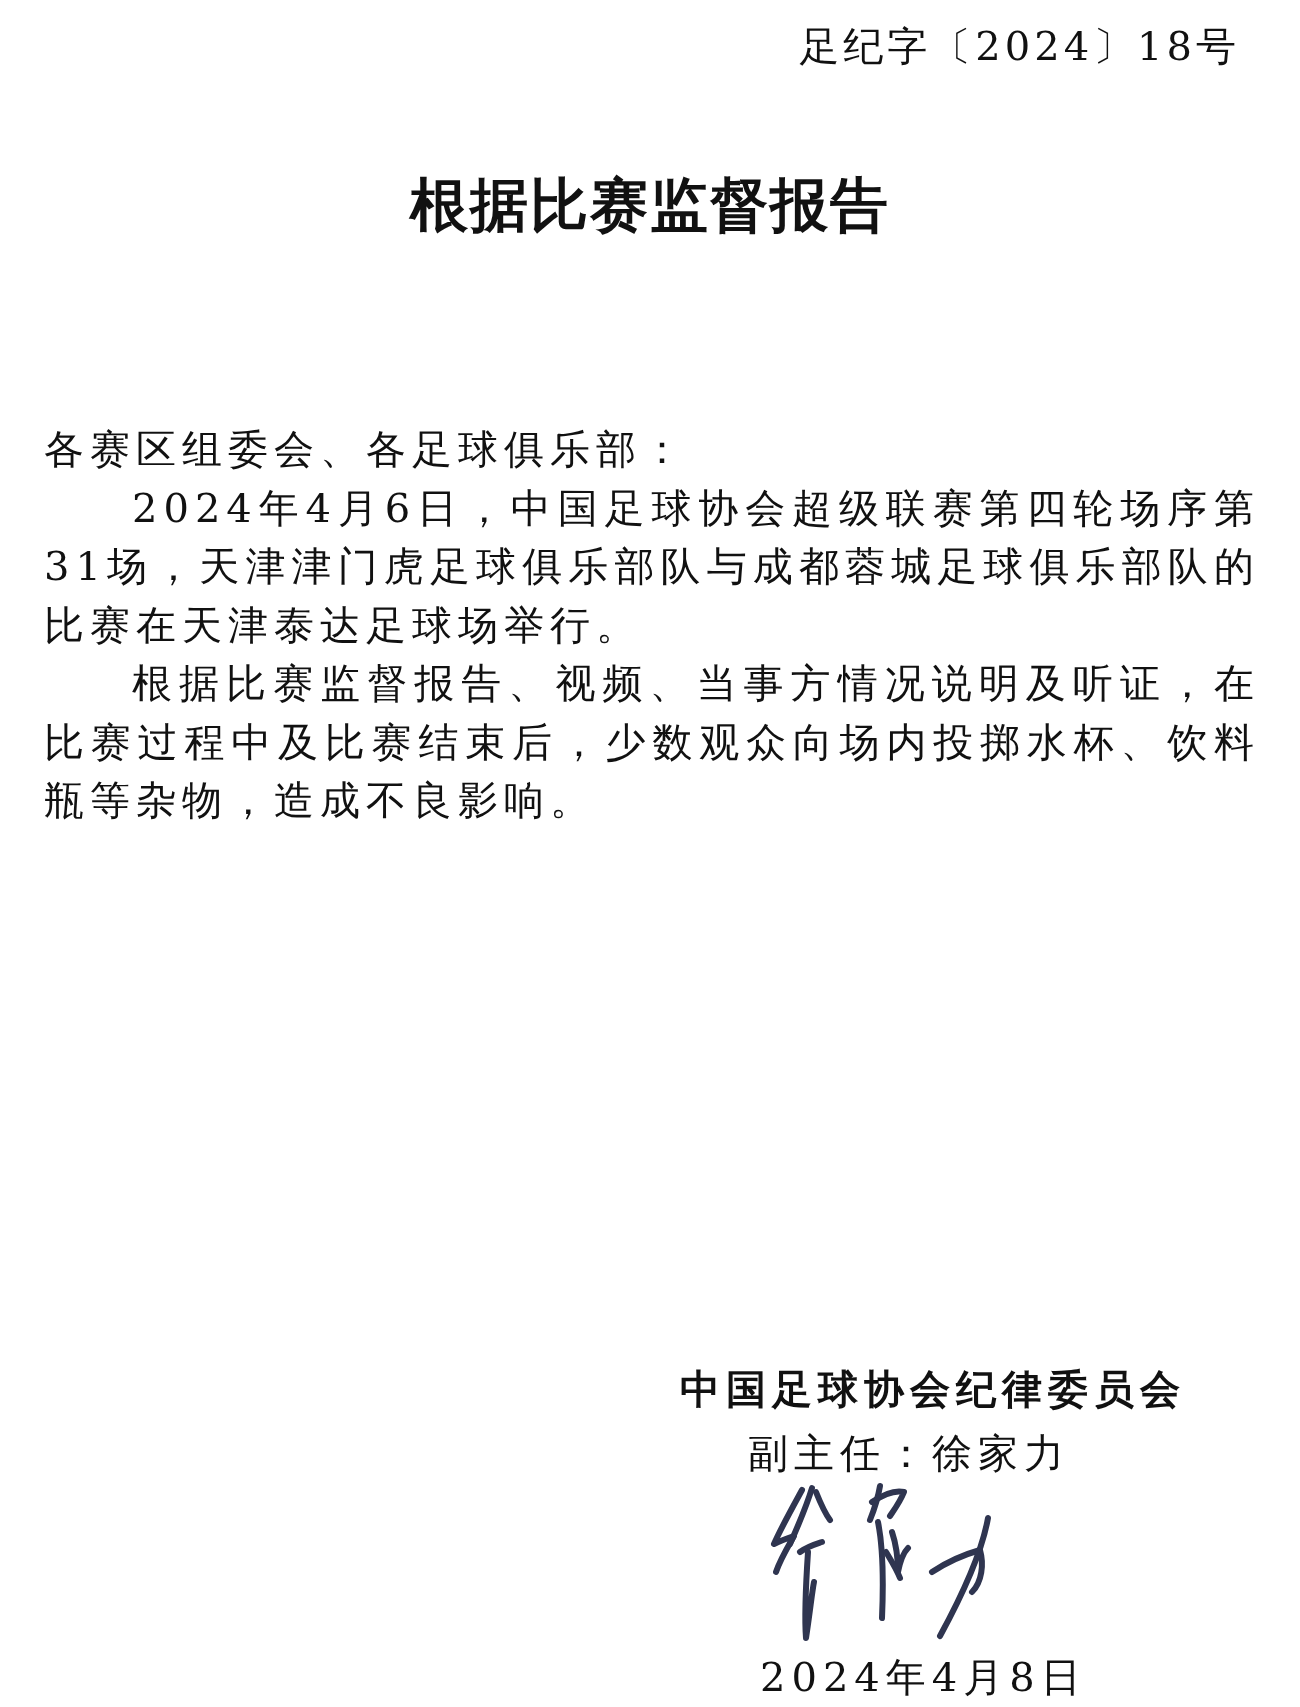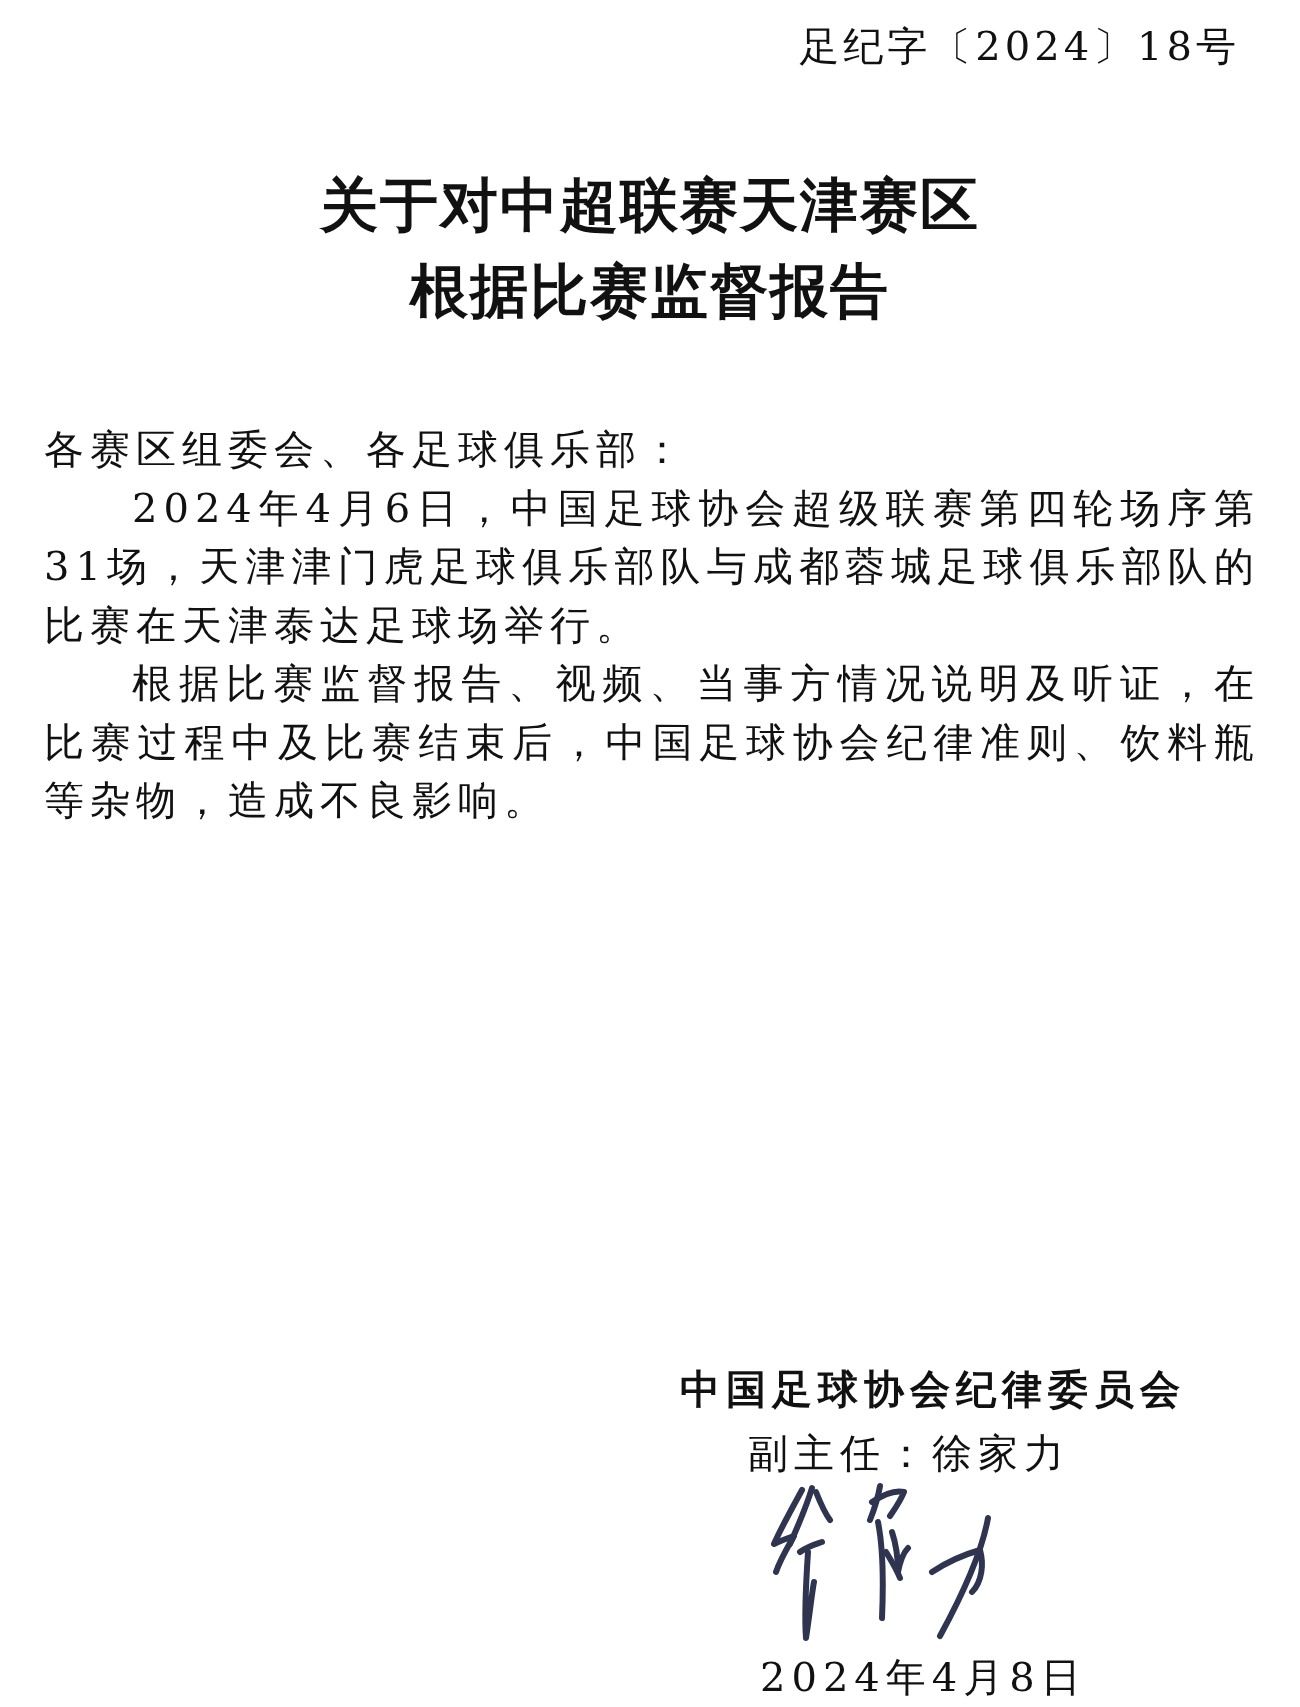--- a/index.html
+++ b/index.html
@@ -91,28 +91,27 @@
       white-space: nowrap;
       font-size: 40px;
     }
   </style>
 </head>
 <body>
 
 <div class="doc-number">足纪字〔2024〕18号</div>
 
 <div class="title">
-  <div>关于对中超联赛天津赛区</div>
   <div>根据比赛监督报告</div>
 </div>
 
 <div class="body-text">
   <p class="salutation">各赛区组委会、各足球俱乐部：</p>
   <p class="indent">2024年4月6日，中国足球协会超级联赛第四轮场序第31场，天津津门虎足球俱乐部队与成都蓉城足球俱乐部队的比赛在天津泰达足球场举行。</p>
-  <p class="indent">根据比赛监督报告、视频、当事方情况说明及听证，在比赛过程中及比赛结束后，中国足球协会纪律准则、饮料瓶等杂物，造成不良影响。</p>
+  <p class="indent">根据比赛监督报告、视频、当事方情况说明及听证，在比赛过程中及比赛结束后，少数观众向场内投掷水杯、饮料瓶等杂物，造成不良影响。</p>
 </div>
 
 <div class="sign-block">
   <div class="org-name">中国足球协会纪律委员会</div>
   <div class="signer-title">副主任：徐家力</div>
   <svg class="signature" viewBox="0 0 300 160" fill="none" stroke="#2f3550" stroke-width="6" stroke-linecap="round" stroke-linejoin="round">
 
     <path d="M42 8 C30 30 20 48 14 62 C22 58 28 56 34 54 C26 68 20 78 16 90"></path>
     <path d="M52 6 C46 26 38 44 30 62"></path>
     <path d="M56 10 C60 20 64 30 70 38"></path>

